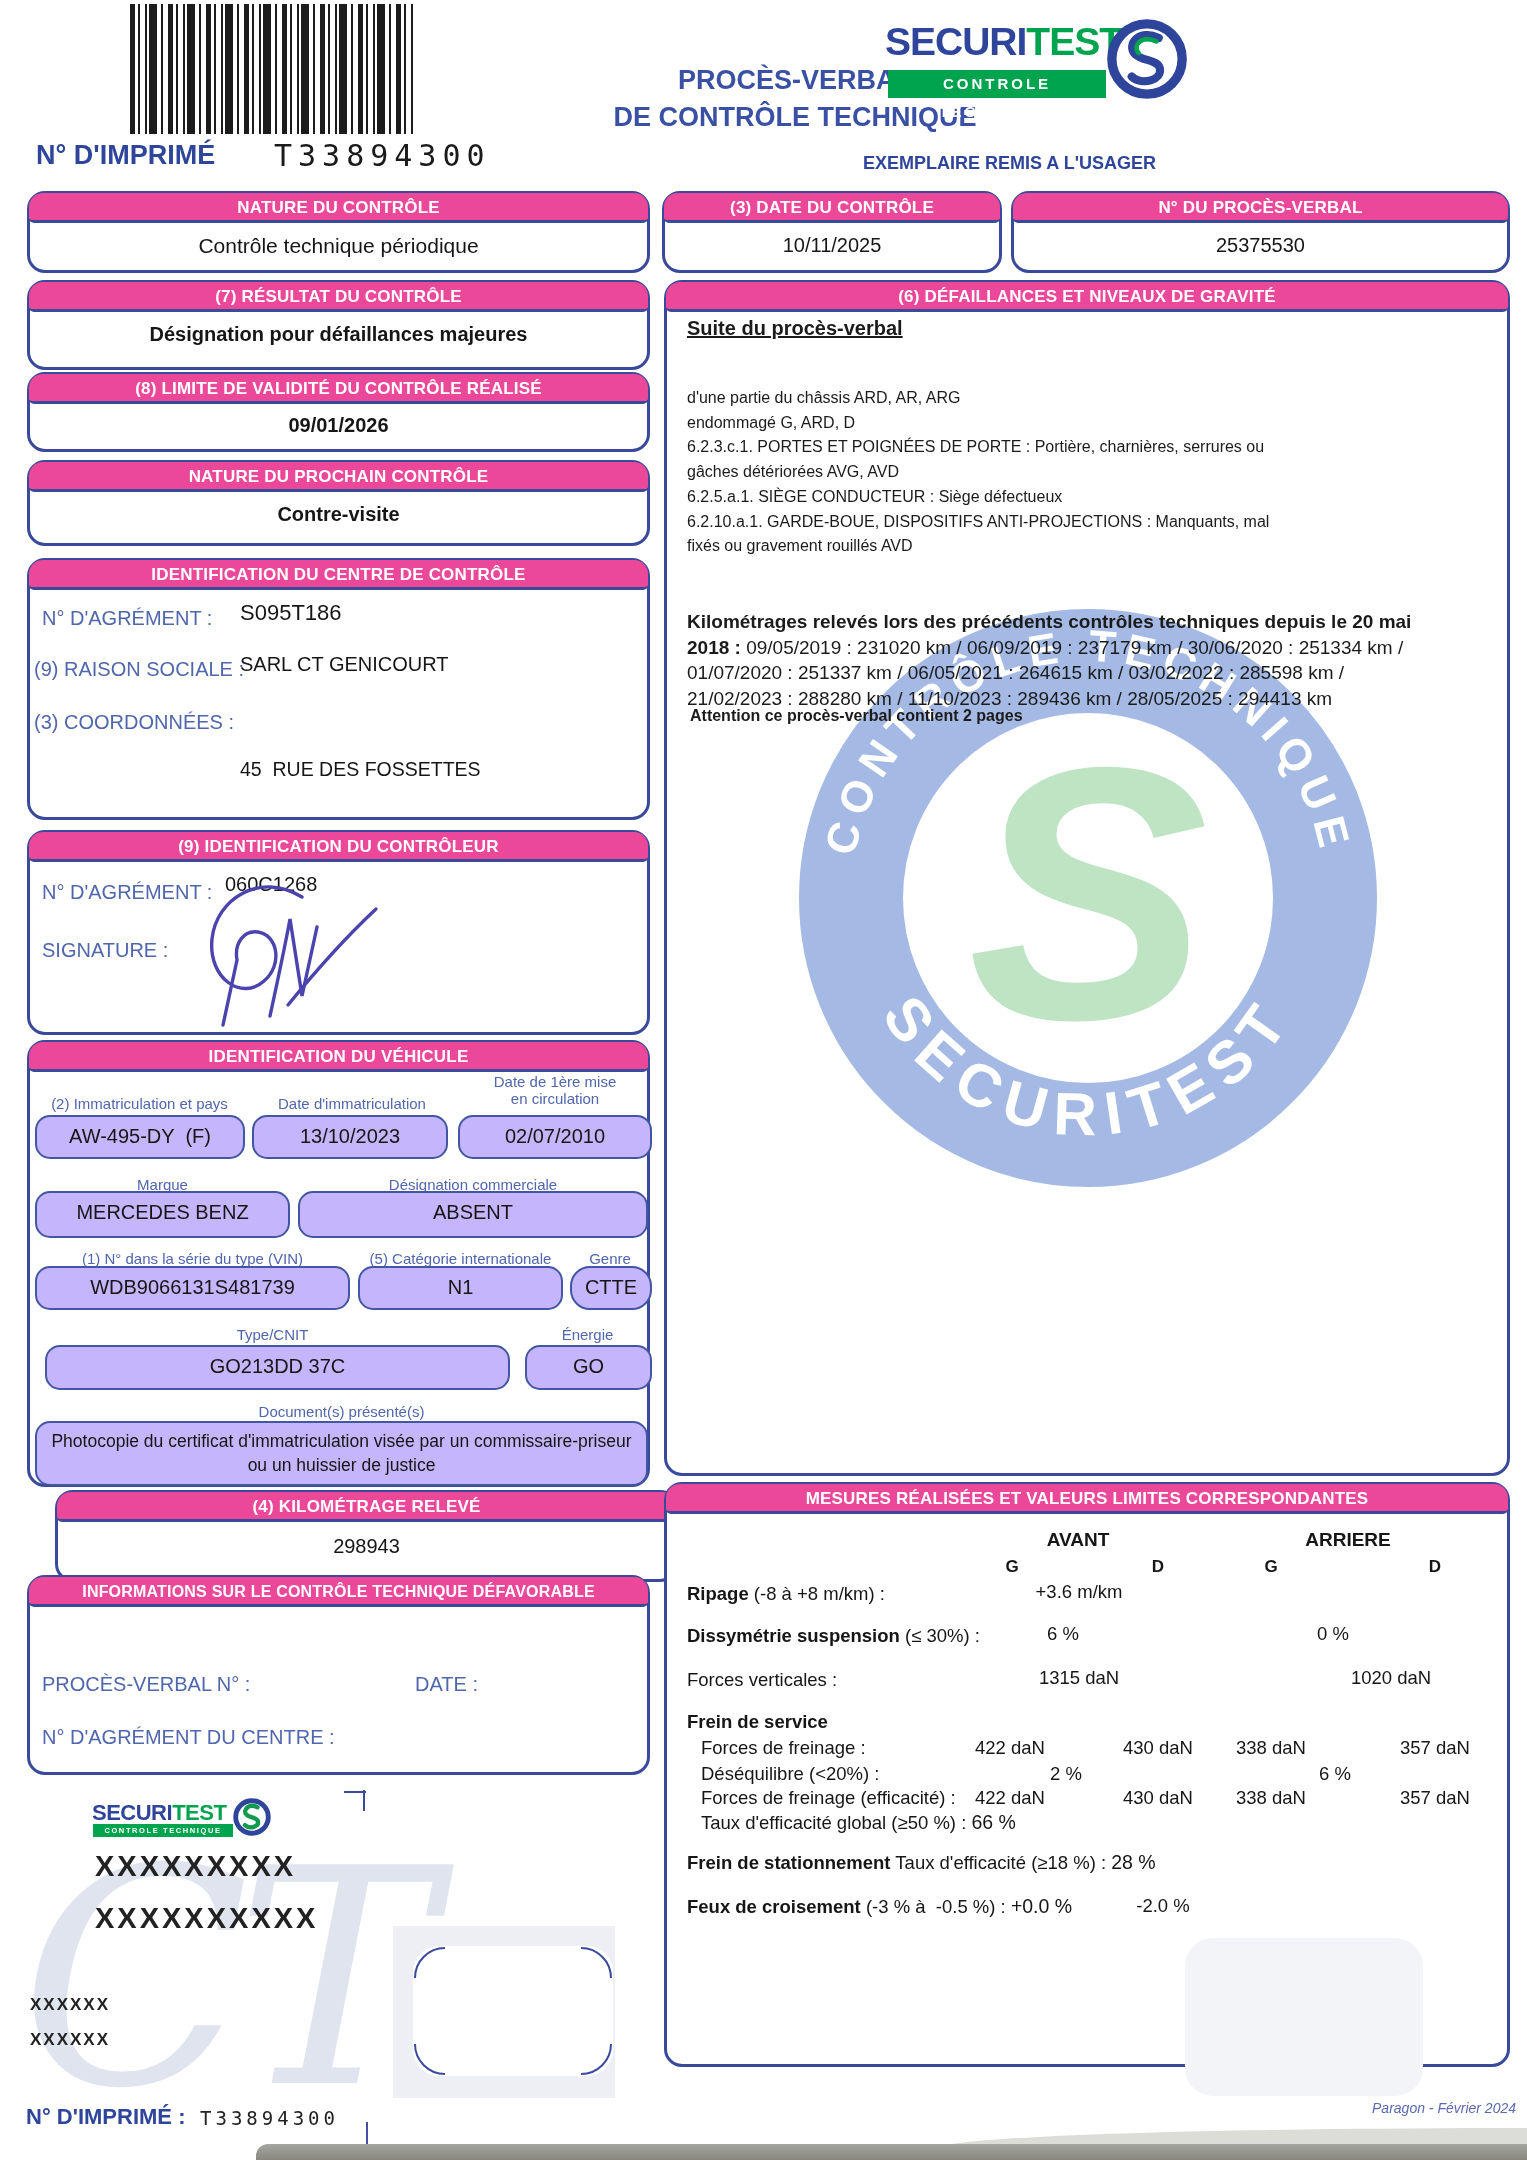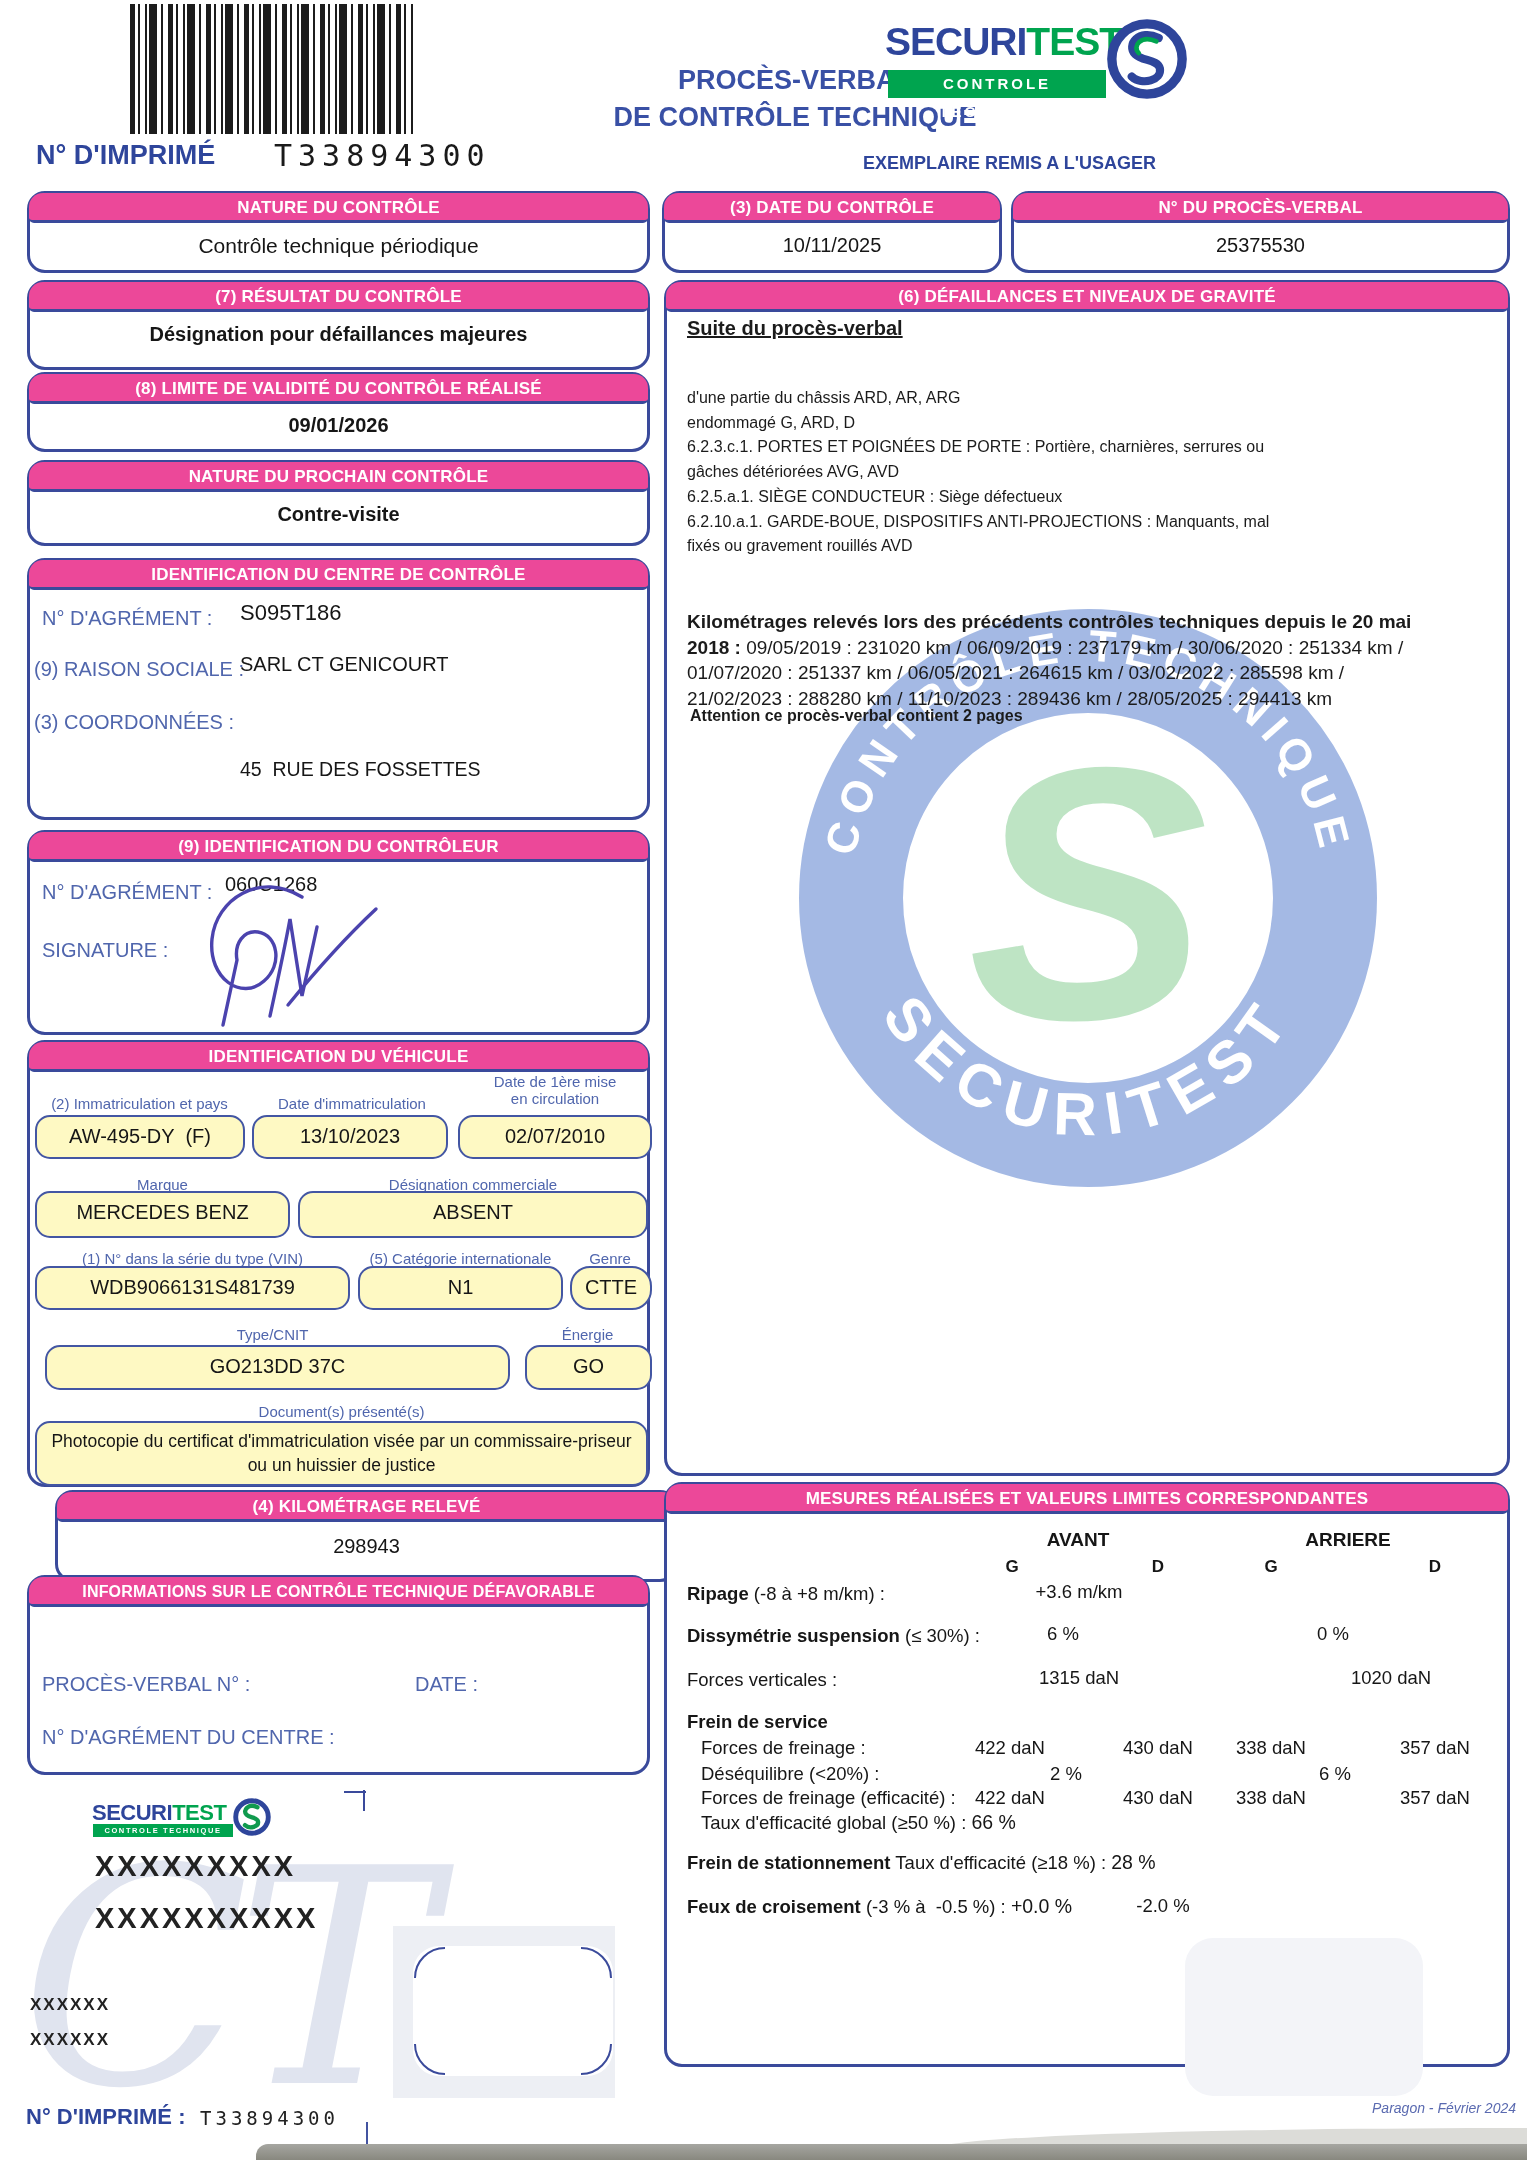--- a/index.html
+++ b/index.html
@@ -9,21 +9,21 @@
   .sec{position:absolute;background:#fff;border:3px solid #3a4a9b;border-radius:18px;}
   .bar{position:absolute;left:-1px;top:-1px;right:-1px;height:30px;background:#ec4899;
        border-bottom:3px solid #3a4a9b;border-radius:14px 14px 5px 5px;color:#fff;
        font-weight:bold;font-size:17px;text-align:center;line-height:29px;letter-spacing:.2px;}
   .cval{position:absolute;left:0;right:0;text-align:center;font-size:20px;color:#161616;}
   .bold{font-weight:bold;}
   .blab{position:absolute;color:#5066ad;font-size:20px;}
   .bval{position:absolute;color:#161616;font-size:20px;}
   .flab{position:absolute;color:#5066ad;font-size:15px;text-align:center;line-height:17px;}
   .fld{position:absolute;border:2px solid #4356a3;border-radius:15px;text-align:center;
-       font-size:20px;color:#161616;padding-top:8px;background:#fef9c3;white-space:pre;}
+       font-size:20px;color:#161616;padding-top:8px;background:#c4b5fd;white-space:pre;}
   .mlab{position:absolute;font-size:18.5px;color:#161616;white-space:pre;}
   .mval{position:absolute;font-size:18.5px;color:#161616;text-align:center;white-space:pre;}
   .dline{display:block;}
   .navy{color:#2e459b;}
   .green{color:#00a44f;}
   svg{display:block;}
 </style>
 </head>
 <body>
 

